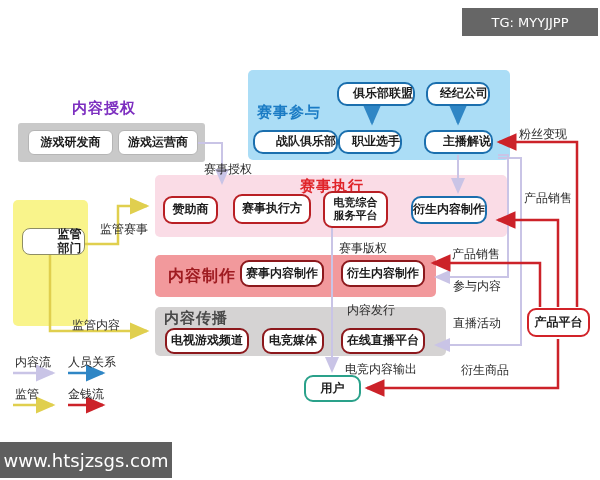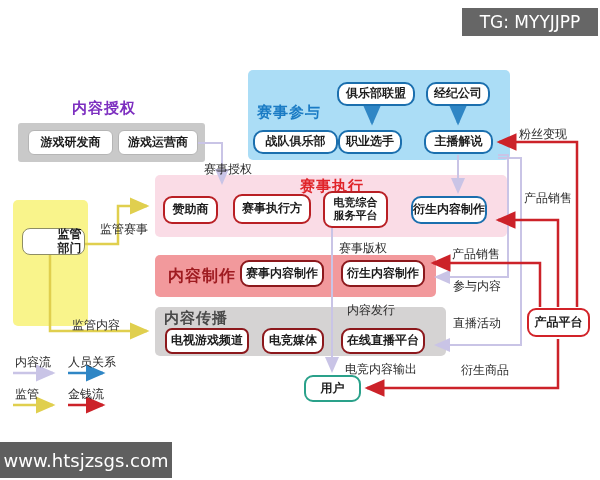--- a/index.html
+++ b/index.html
@@ -2,21 +2,21 @@
 <html><head>
 <meta charset="utf-8">
 <style>
   html,body{margin:0;padding:0;}
   body{width:600px;height:480px;position:relative;background:#ffffff;
        font-family:"DejaVu Sans","Liberation Sans",sans-serif;overflow:hidden;}
   .abs{position:absolute;box-sizing:border-box;}
   .region{border-radius:5px;}
   .node{background:#ffffff;border-radius:9px;display:flex;align-items:center;justify-content:center;
         font-size:12px;font-weight:bold;color:#1c1c1c;text-align:center;line-height:1.15;}
-  .node.blue{border:2px solid #1b6fae;border-radius:10px;}
+  .node.blue{border:2px solid #1b6fae;border-radius:10px;justify-content:flex-end;}
   .node.red{border:2.5px solid #b91f24;}
   .node.darkred{border:2.5px solid #8c181c;}
   .node.gray{border:1.5px solid #b5b5b5;border-radius:6px;font-weight:bold;text-align:right;}
   .node.olive{border:1.5px solid #8e8d65;border-radius:8px;padding-left:32px;}
   .node.teal{border:2.5px solid #2aa18a;}
   .region-title{font-weight:bold;font-size:15px;letter-spacing:1px;}
   .edge-label{font-size:12px;color:#2b2b2b;white-space:nowrap;text-align:right;}
   .legend-label{font-size:12px;color:#2b2b2b;font-weight:normal;white-space:nowrap;}
   .watermark{background:#666666;color:#ffffff;display:flex;align-items:center;justify-content:center;}
   svg.layer{position:absolute;left:0;top:0;pointer-events:none;}
@@ -113,21 +113,21 @@
     <span>衍生内容制作</span>
   </div>
 
 <div class="abs node darkred" style="left:240px;top:260px;width:84px;height:27px;">
     <span>赛事内容制作</span>
   </div>
 <div class="abs node darkred" style="left:341px;top:260px;width:84px;height:27px;">
     <span>衍生内容制作</span>
   </div>
 
-<div class="abs node darkred" style="left:165px;top:328px;width:84px;height:26px;border-radius:7px;">
+<div class="abs node darkred" style="left:165px;top:328px;width:84px;height:26px;">
     <span>电视游戏频道</span>
   </div>
 <div class="abs node darkred" style="left:262px;top:328px;width:62px;height:26px;">
     <span>电竞媒体</span>
   </div>
 <div class="abs node darkred" style="left:341px;top:328px;width:84px;height:26px;">
     <span>在线直播平台</span>
   </div>
 
 <div class="abs node olive" style="left:22px;top:228px;width:63px;height:27px;">
@@ -151,18 +151,18 @@
 <div class="abs edge-label" style="left:452px;top:246px;">产品销售</div>
 <div class="abs edge-label" style="left:453px;top:278px;">参与内容</div>
 <div class="abs edge-label" style="left:453px;top:315px;">直播活动</div>
 <div class="abs edge-label" style="left:461px;top:362px;">衍生商品</div>
 
 <div class="abs legend-label" style="left:15px;top:354px;">内容流</div>
 <div class="abs legend-label" style="left:68px;top:354px;">人员关系</div>
 <div class="abs legend-label" style="left:15px;top:386px;">监管</div>
 <div class="abs legend-label" style="left:68px;top:386px;">金钱流</div>
 
-<div class="abs watermark" style="left:462px;top:8px;width:136px;height:28px;font-size:17px;">
+<div class="abs watermark" style="left:462px;top:8px;width:136px;height:28px;font-size:13px;">
   <span>TG: MYYJJPP</span>
 </div>
 <div class="abs watermark" style="left:0px;top:442px;width:172px;height:36px;font-size:18px;background:#5f5f5f;text-align:right;">
   <span>www.htsjzsgs.com</span>
 </div>
 
 </body></html>

